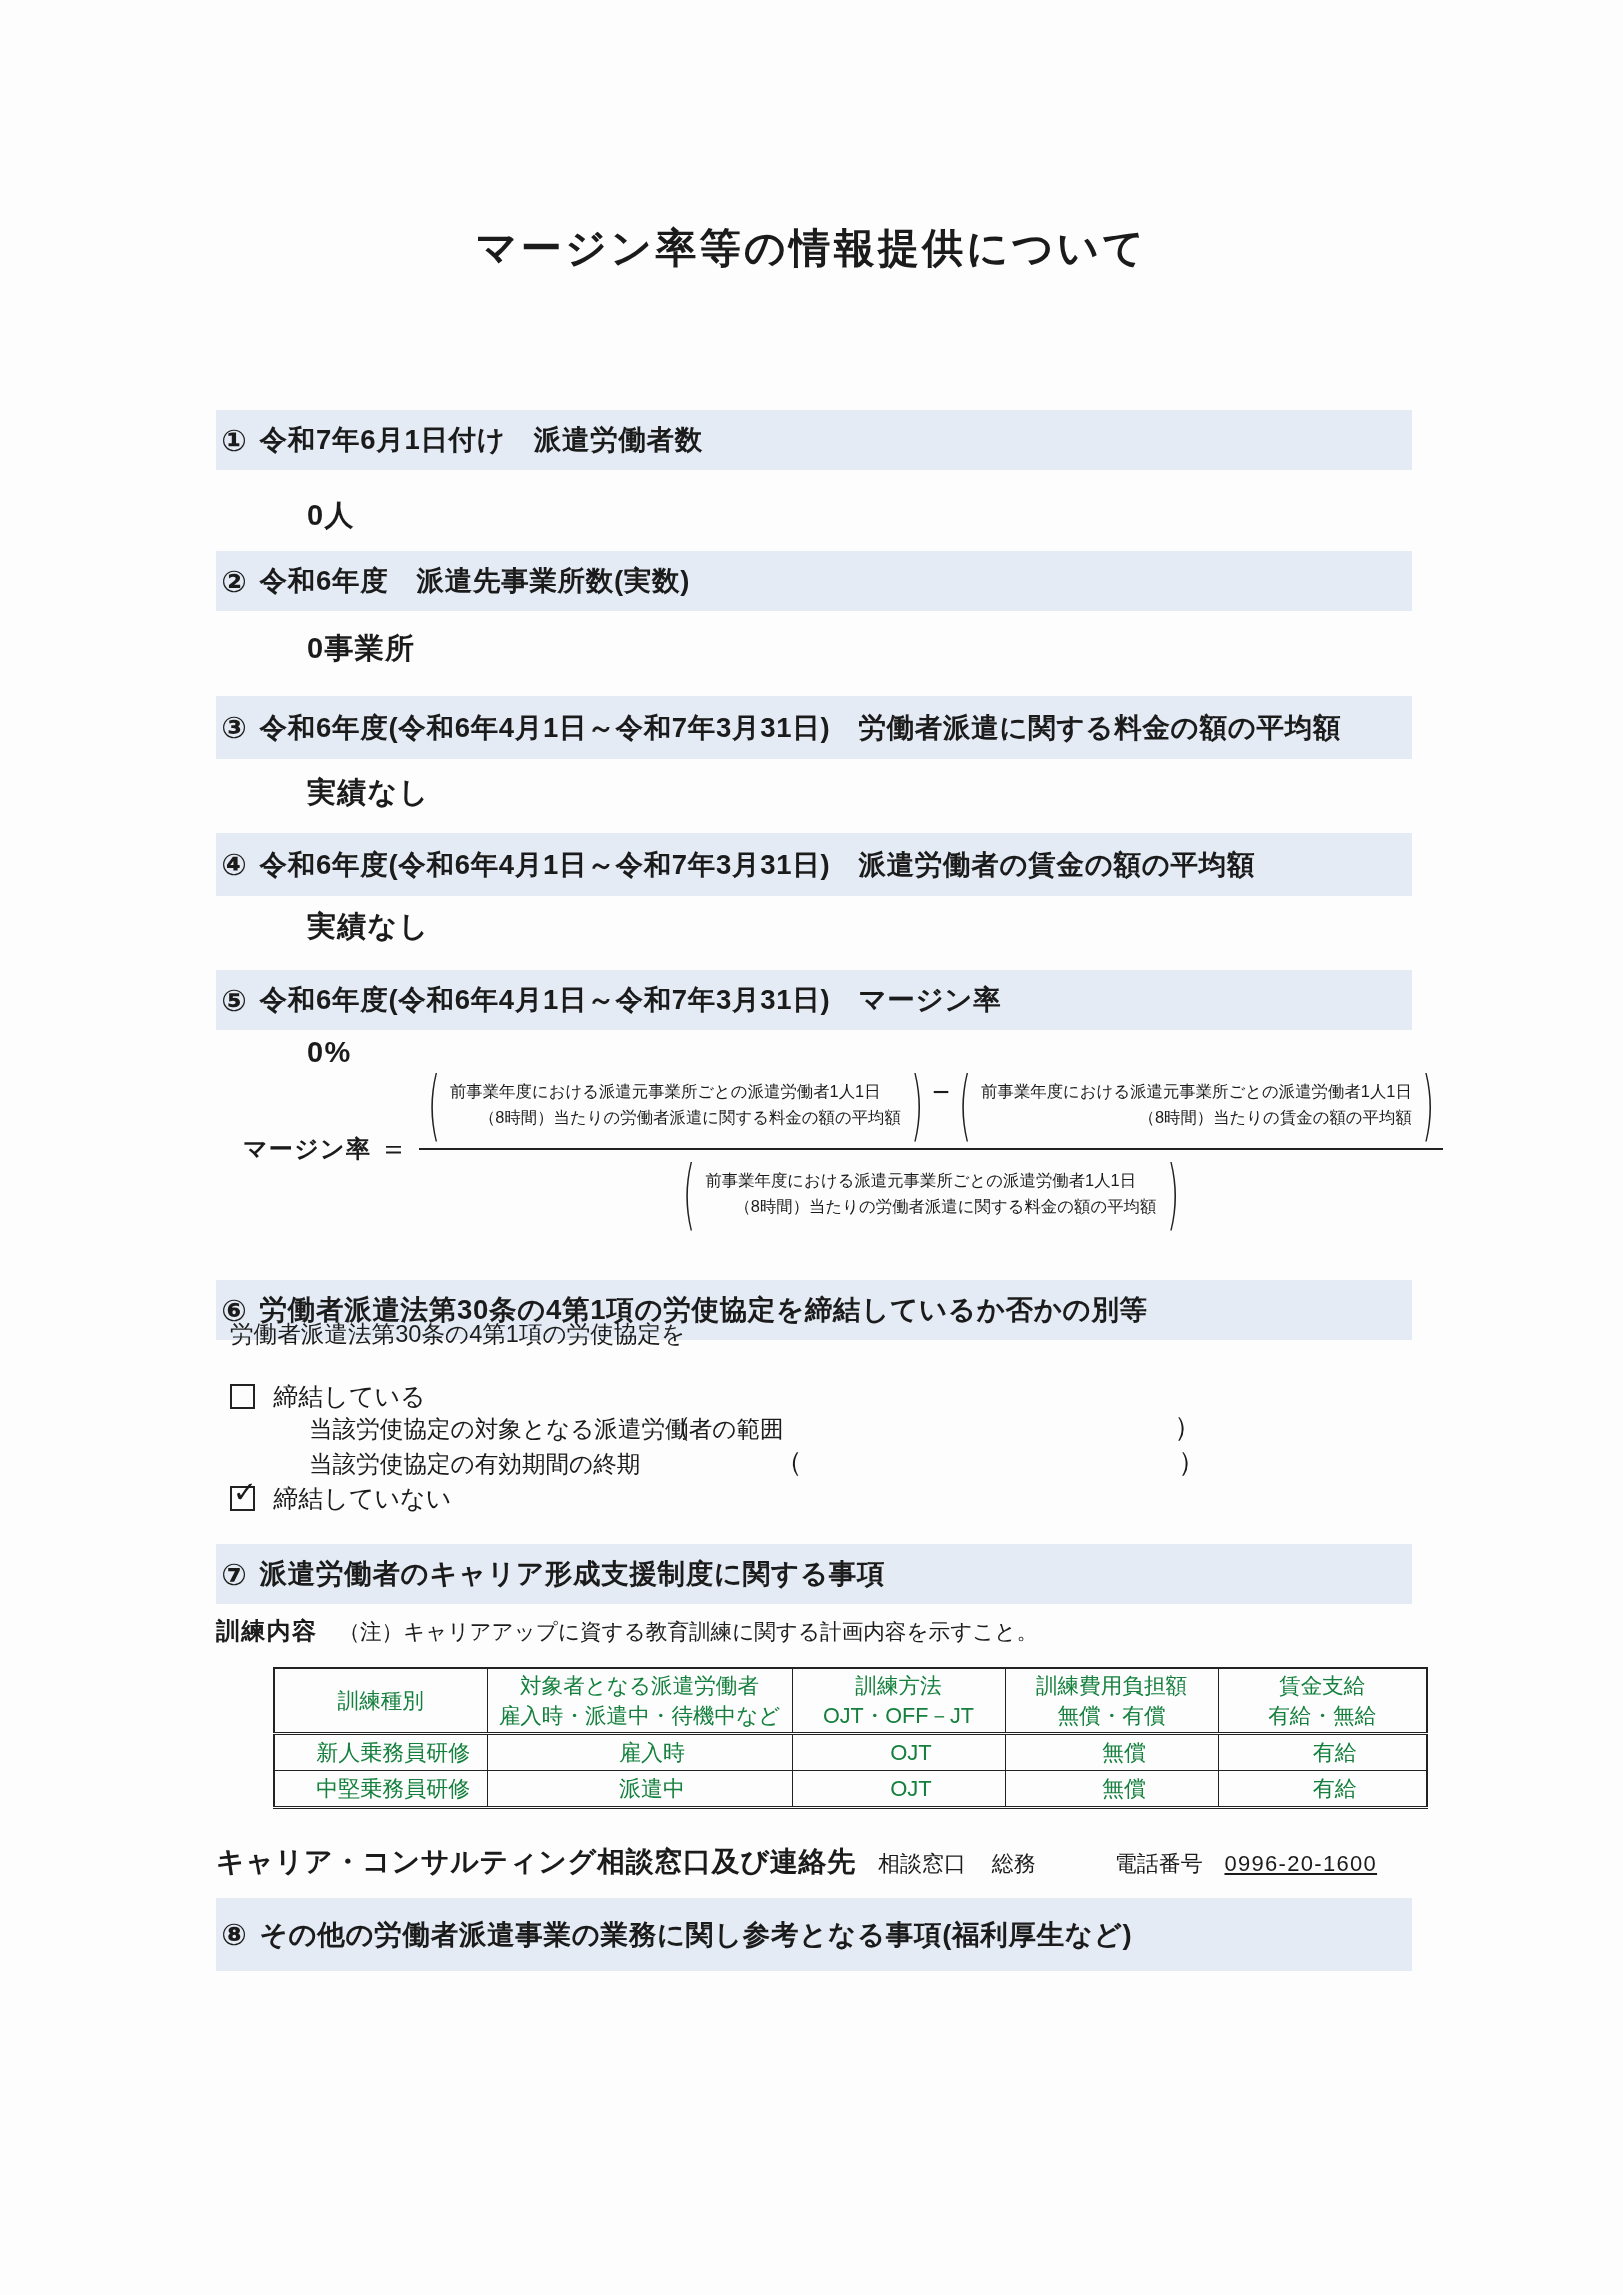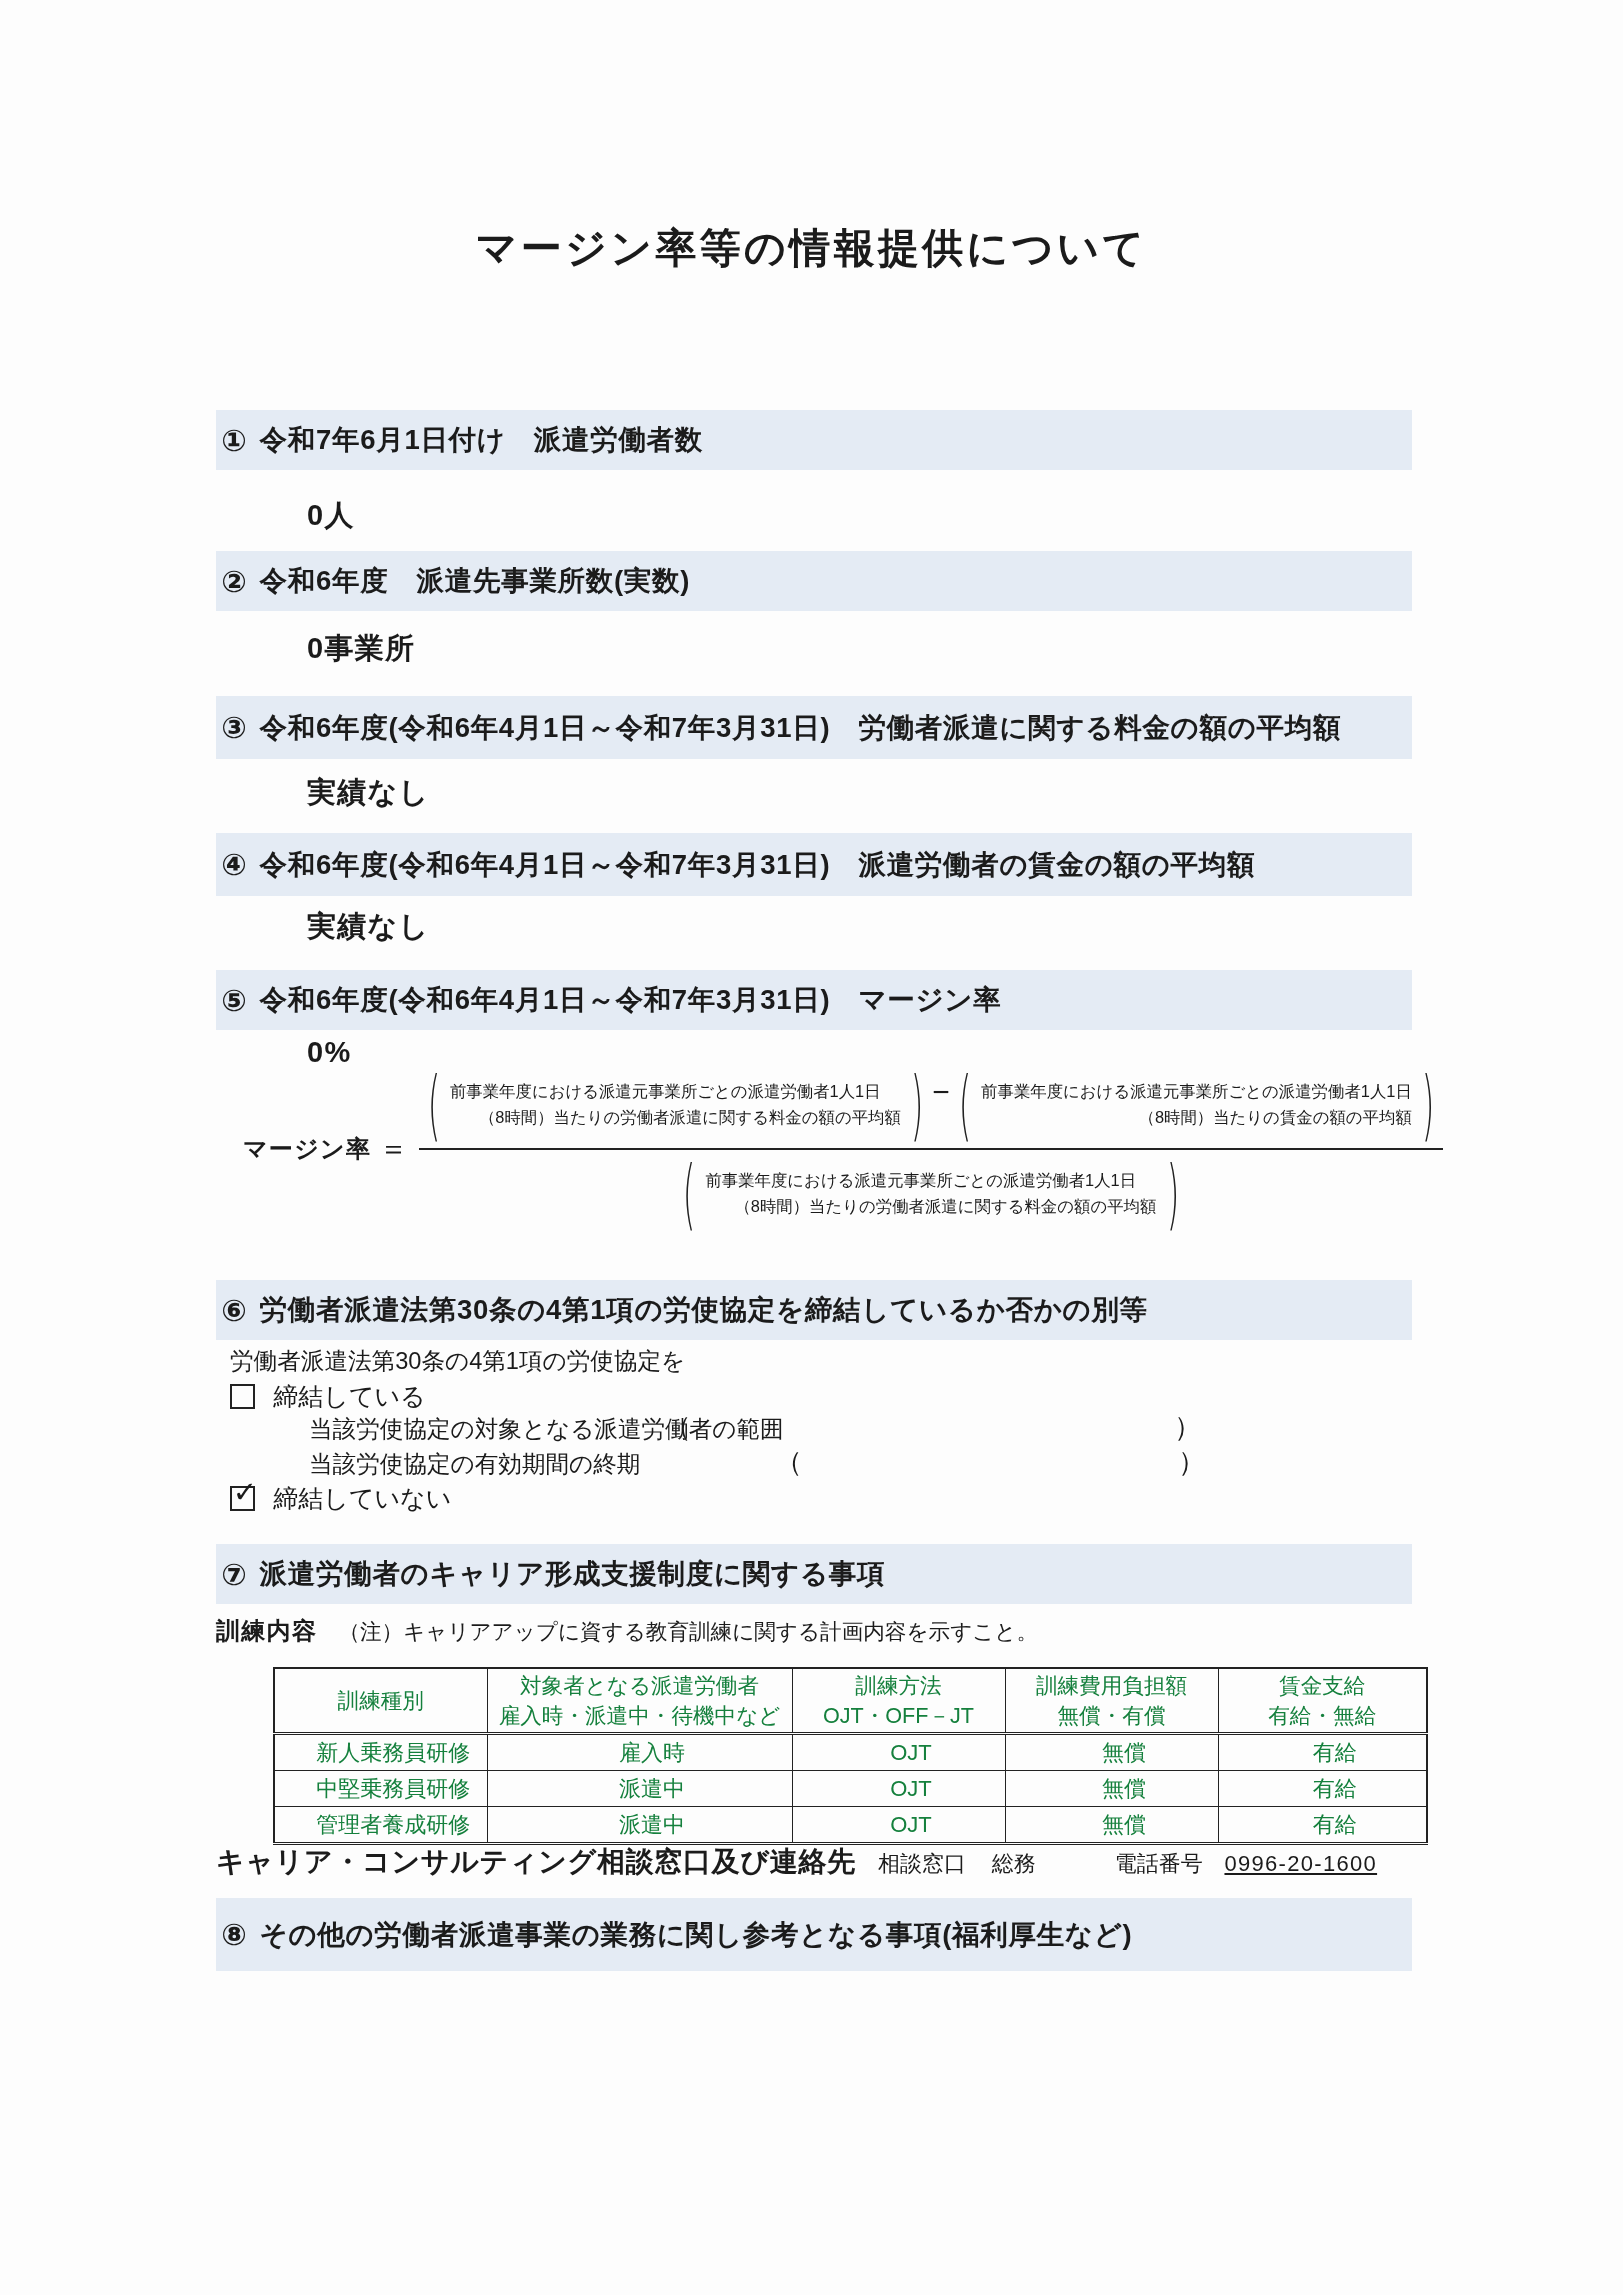--- a/index.html
+++ b/index.html
@@ -64,21 +64,21 @@
     font-family:"DejaVu Sans",sans-serif;
   }
   .ptext{font-size:16.4px;line-height:1.55;white-space:nowrap;margin:0 1.3px;}
   .ptext .l2{text-align:right;padding-left:29px;}
   .minus{font-size:30px;margin-top:9.2px;font-weight:400;}
   .frac-bar{height:2px;background:#222;width:100%;margin:5.2px 0 3.9px 0;}
   .denom{align-self:center;margin-top:1.3px;}
 
   
   .s6-line{position:absolute;white-space:nowrap;}
-  .s6-intro{top:1345px;left:230px;font-size:23.6px;}
+  .s6-intro{top:1318px;left:230px;font-size:23.6px;}
   .s6-yes{top:1380px;left:230px;display:flex;align-items:center;gap:18.3px;font-size:25px;}
   .s6-no{top:1482px;left:230px;display:flex;align-items:center;gap:18.3px;font-size:25px;}
   .cbox{
     width:21px;height:21px;border:2px solid #222;display:inline-block;
     position:relative;background:#fdfdfd;flex:0 0 auto;
   }
   .cbox .mark{
     position:absolute;top:-10.5px;left:0.7px;
     font-size:29px;font-weight:bold;line-height:1;color:#1b1b1b;
   }
@@ -274,27 +274,20 @@
         <td>無償</td>
         <td>有給</td>
       </tr>
       <tr>
         <td>中堅乗務員研修</td>
         <td>派遣中</td>
         <td>OJT</td>
         <td>無償</td>
         <td>有給</td>
       </tr>
-      <tr>
-        <td>管理者養成研修</td>
-        <td>派遣中</td>
-        <td>OJT</td>
-        <td>無償</td>
-        <td>有給</td>
-      </tr>
     </tbody>
   </table>
 
   <div class="consult">
     <span class="consult-label">キャリア・コンサルティング相談窓口及び連絡先</span>
     <span class="consult-pair">
       <span>相談窓口</span>
       <span class="val">総務</span>
     </span>
     <span class="phone-pair">

